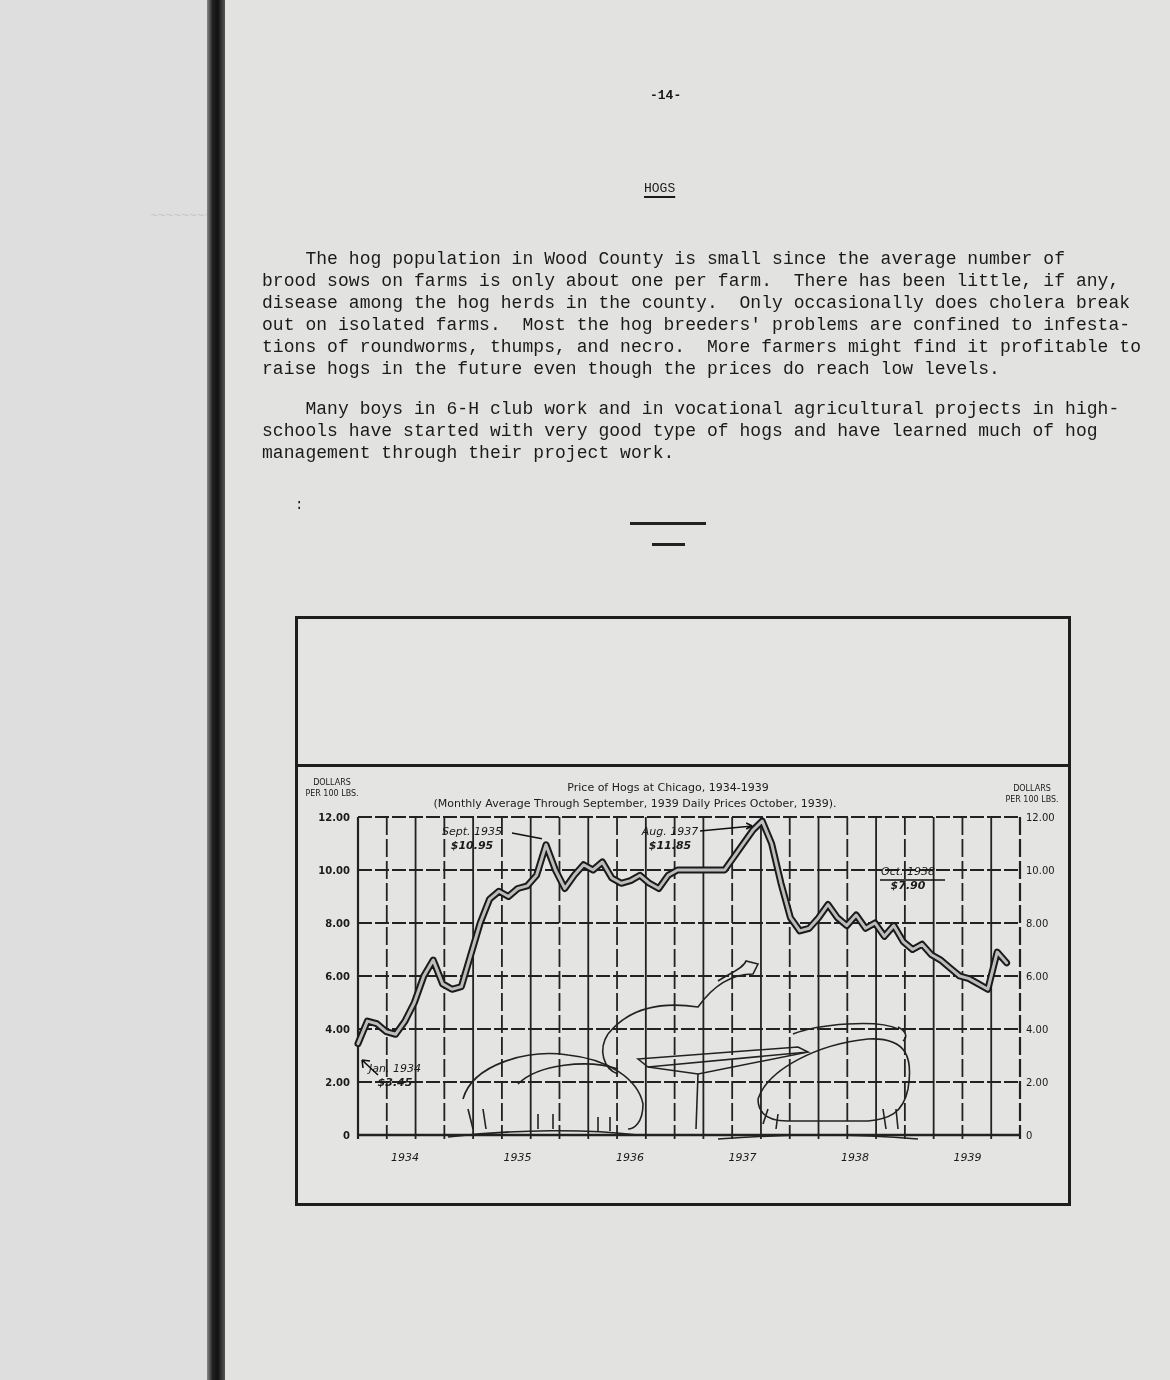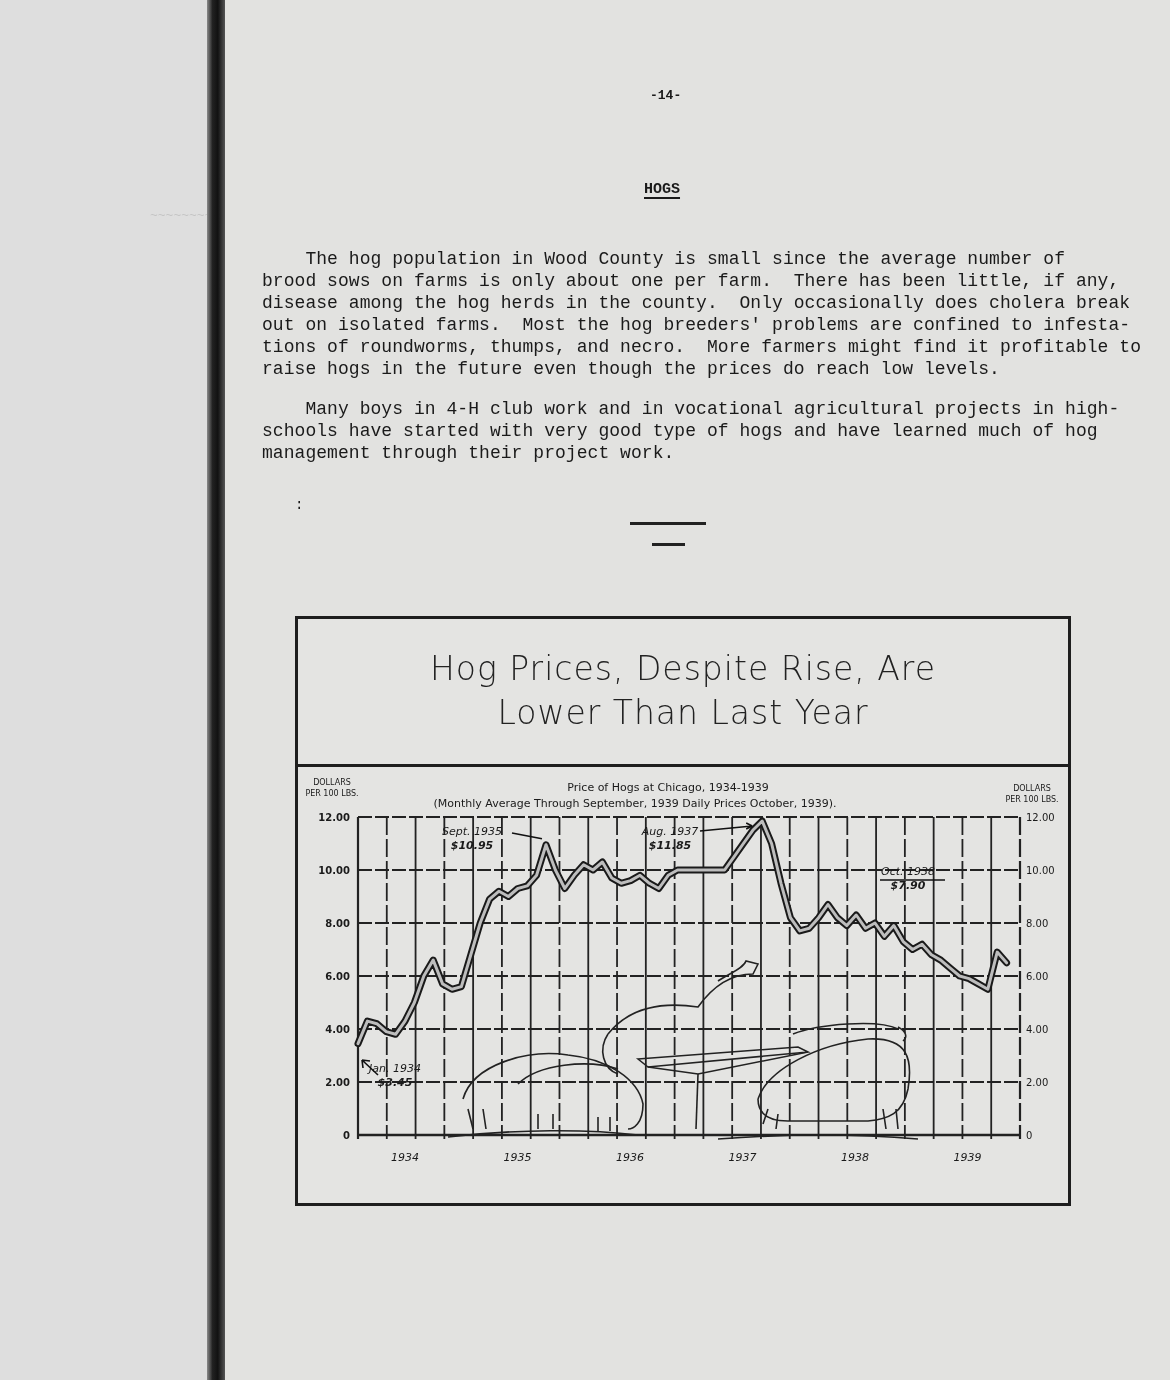--- a/index.html
+++ b/index.html
@@ -22,21 +22,21 @@
     background:linear-gradient(90deg,#8a8a8a 0%,#222 30%,#111 60%,#555 100%);
   }
   .page {
     position:absolute; left:225px; top:0; width:945px; height:1380px;
     background:#e2e2e0;
   }
   .page-number {
     position:absolute; left:650px; top:88px; font-size:13px; font-weight:bold;
   }
   .section-title {
-    position:absolute; left:644px; top:181px; font-size:15px; font-weight:bold;
+    position:absolute; left:644px; top:181px; font-size:13px; font-weight:normal;
     text-decoration:underline; text-decoration-thickness:2px; text-underline-offset:4px;
   }
   .para {
     position:absolute; left:262px; width:860px; font-size:18px; line-height:22px;
     white-space:pre; letter-spacing:0.05px;
   }
   .p1 { top:248px; }
   .p2 { top:398px; }
   .colon { position:absolute; left:295px; top:497px; font-size:14px; }
   .rule1 { position:absolute; left:630px; top:522px; width:76px; height:3px; background:#222; }
@@ -66,31 +66,28 @@
 <div class="page"></div>
 
 <div class="page-number">-14-</div>
 <div class="section-title">HOGS</div>
 <div class="para p1">    The hog population in Wood County is small since the average number of
 brood sows on farms is only about one per farm.  There has been little, if any,
 disease among the hog herds in the county.  Only occasionally does cholera break
 out on isolated farms.  Most the hog breeders' problems are confined to infesta-
 tions of roundworms, thumps, and necro.  More farmers might find it profitable to
 raise hogs in the future even though the prices do reach low levels.</div>
-<div class="para p2">    Many boys in 4-H club work and in vocational agricultural projects in high-
+<div class="para p2">    Many boys in 6-H club work and in vocational agricultural projects in high-
 schools have started with very good type of hogs and have learned much of hog
 management through their project work.</div>
 <div class="colon">:</div>
 <div class="rule1"></div>
 <div class="rule2"></div>
 
 <div class="chart-box">
-  <div class="chart-title">
-    <span style="display:inline-block;width:560px;">Hog Prices, Despite Rise, Are Lower Than Last Year</span>
-  </div>
   <div class="title-divider"></div>
 
   <svg class="chart-svg" id="chart-svg" width="770" height="434" viewBox="0 0 770 434">
     <g id="ylabels-left">
         <text class="chart-text" x="34" y="16" font-size="8" text-anchor="middle">DOLLARS</text>
         <text class="chart-text" x="34" y="27" font-size="8" text-anchor="middle">PER 100 LBS.</text>
       </g>
     <g id="ylabels-right">
         <text class="chart-text" x="734" y="22" font-size="8" text-anchor="middle">DOLLARS</text>
         <text class="chart-text" x="734" y="33" font-size="8" text-anchor="middle">PER 100 LBS.</text>

